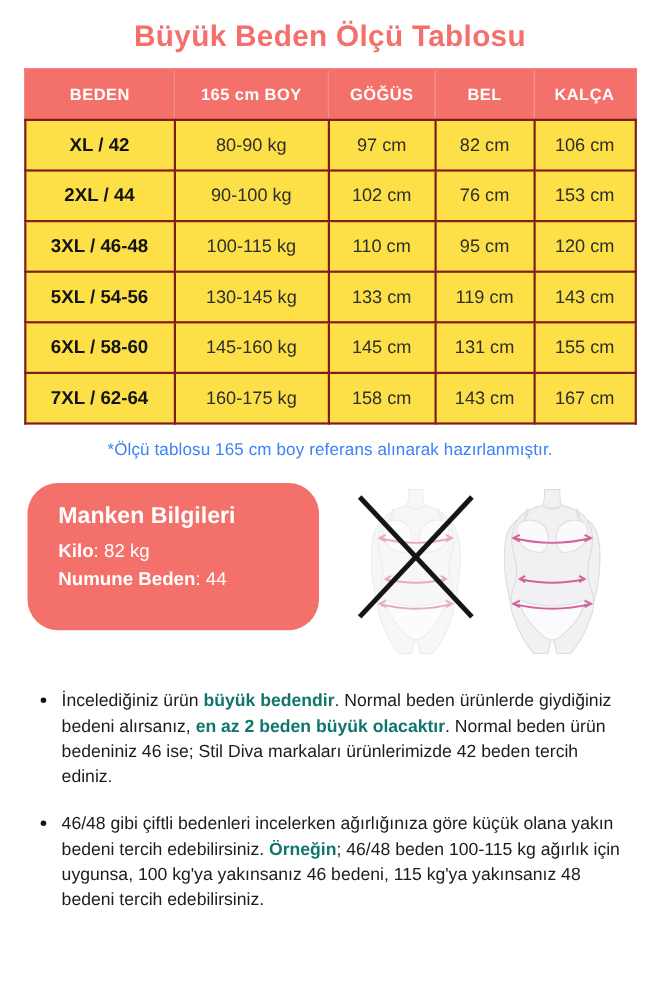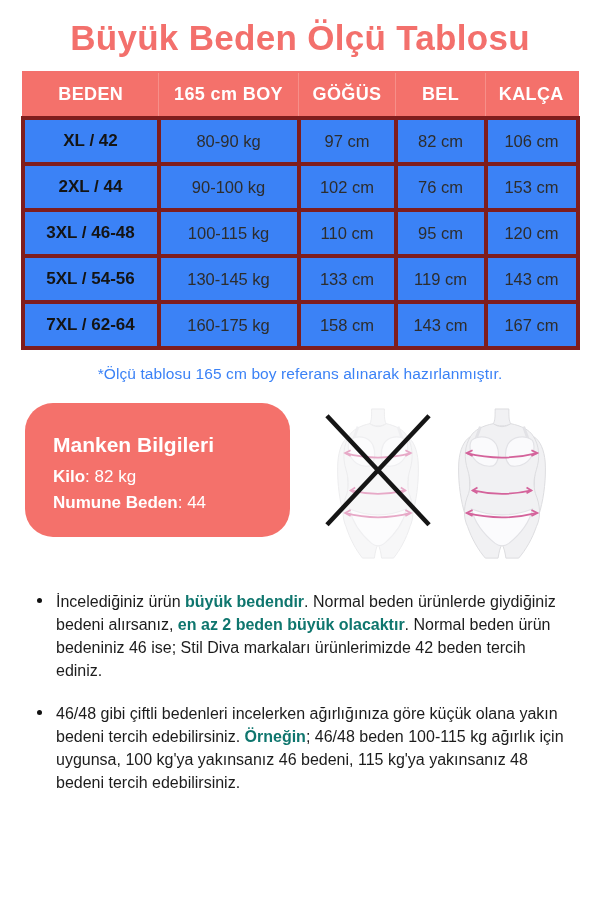--- a/index.html
+++ b/index.html
@@ -1,52 +1,52 @@
 <!DOCTYPE html>
 <html><head>
 <meta charset="utf-8">
 <style>
   * { margin:0; padding:0; box-sizing:border-box; }
   html,body { background:#ffffff; }
   body { font-family:"Liberation Sans", sans-serif; }
   .page { width:600px; height:900px; background:#fff; overflow:hidden; position:relative; }
 
   .title {
-    color:#F3706C; font-size:35px; font-weight:bold;
+    color:#F3706C; font-size:27px; font-weight:bold;
     text-align:center; padding-top:18px; letter-spacing:0.3px;
   }
 
   table.size-table {
     width:555px; margin:13px auto 0 auto;
     border-collapse:collapse; table-layout:fixed;
     border:2px solid #F3706C;
   }
   table.size-table th {
     background:#F4716B; color:#ffffff;
-    font-size:18px; font-weight:bold; letter-spacing:0.4px;
+    font-size:15px; font-weight:bold; letter-spacing:0.4px;
     height:46px; text-align:center;
     border:1px solid #F78F89;
   }
   table.size-table td {
-    background:#3b82f6; color:#2d2d2d;
+    background:#fde047; color:#2d2d2d;
     font-size:16.5px; text-align:center; height:46px;
-    border:4px solid #7f1d1d;
+    border:2px solid #7f1d1d;
   }
   table.size-table td.size-col { font-weight:bold; color:#141414; font-size:17px; }
 
   .footnote {
     text-align:center; font-size:15.5px; color:#3b82f6;
     margin-top:15px; letter-spacing:0.1px;
   }
 
   .info-row { display:flex; align-items:flex-start; margin:20px 10px 0 25px; }
   .model-box {
     width:265px; min-height:134px;
     background:#F4716B; border-radius:28px;
-    color:#ffffff; padding:30px 16px 18px 28px;
+    color:#ffffff; padding:18px 16px 18px 28px;
     flex:0 0 auto;
   }
   .model-title { font-size:21px; font-weight:bold; margin-bottom:10px; }
   .model-line { font-size:17px; margin-top:6px; }
   .model-line b { font-weight:bold; }
 
   .figures { flex:1; display:flex; justify-content:center; gap:16px; margin-top:4px; }
   .figure { width:108px; height:157px; }
 
   .notes { padding:26px 28px 0 30px; }
@@ -139,20 +139,27 @@
           <td>120 cm</td>
         </tr>
         <tr>
           <td class="size-col">5XL / 54-56</td>
           <td>130-145 kg</td>
           <td>133 cm</td>
           <td>119 cm</td>
           <td>143 cm</td>
         </tr>
         <tr>
+          <td class="size-col">6XL / 58-60</td>
+          <td>145-160 kg</td>
+          <td>145 cm</td>
+          <td>131 cm</td>
+          <td>155 cm</td>
+        </tr>
+        <tr>
           <td class="size-col">7XL / 62-64</td>
           <td>160-175 kg</td>
           <td>158 cm</td>
           <td>143 cm</td>
           <td>167 cm</td>
         </tr>
       </tbody>
   </table>
 
   <div class="footnote">*Ölçü tablosu 165 cm boy referans alınarak hazırlanmıştır.</div>

